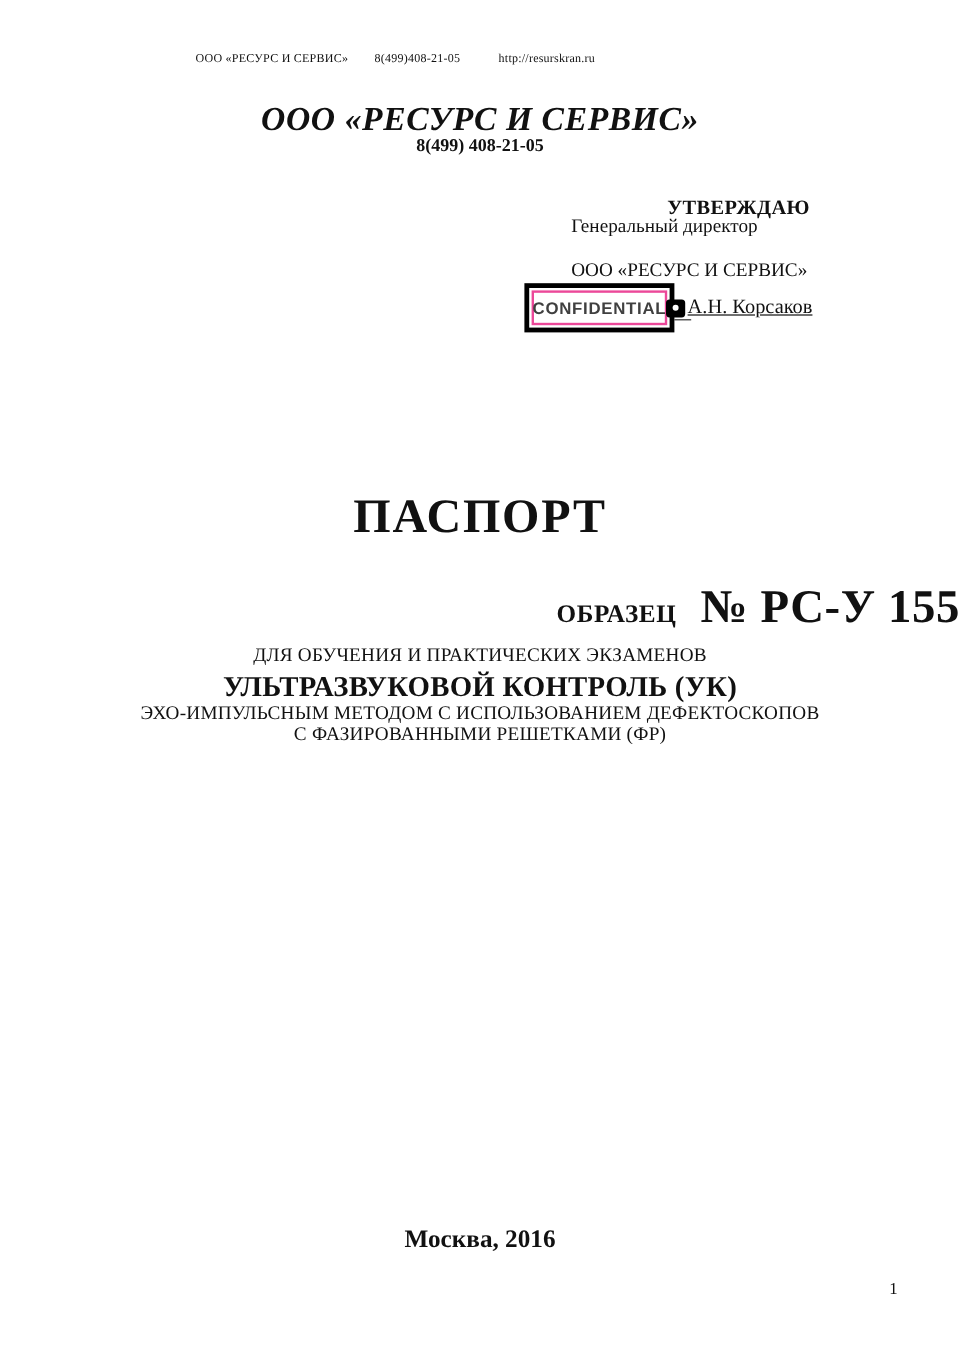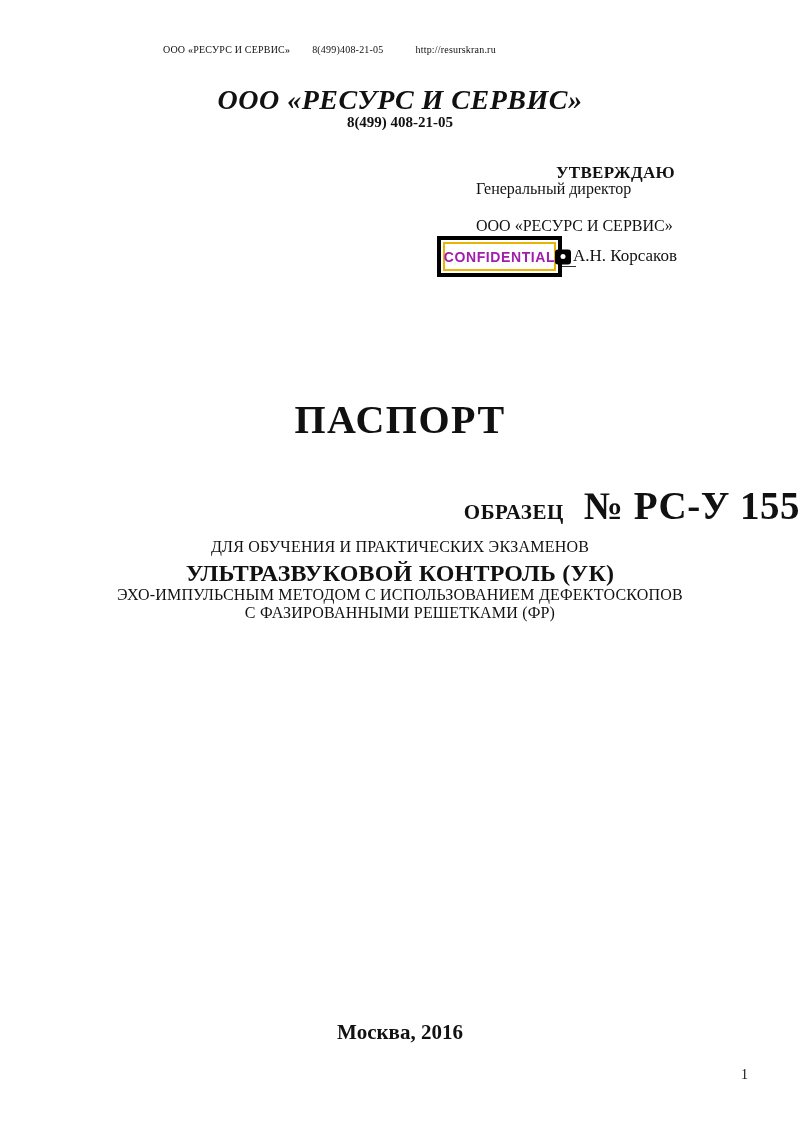--- a/index.html
+++ b/index.html
@@ -78,29 +78,29 @@
     width: 125px;
     height: 41px;
     box-sizing: border-box;
     border: 4px solid #000;
     background: #ffffff;
     z-index: 2;
   }
   .stamp-inner {
     position: absolute;
     left: 2px; top: 2px; right: 2px; bottom: 2px;
-    border: 2px solid #eab308;
+    border: 2px solid #ec4899;
     display: flex;
     align-items: center;
     justify-content: center;
     font-family: "Liberation Sans", "DejaVu Sans", sans-serif;
     font-weight: bold;
     font-size: 14px;
     letter-spacing: 0.6px;
-    color: #a21caf;
+    color: #404040;
     background: #fff;
   }
   .stamp-tab {
     position: absolute;
     right: -13px;
     top: 50%;
     transform: translateY(-50%);
     width: 16px;
     height: 15px;
     background: #000;
@@ -122,27 +122,28 @@
     height: 0;
     border-bottom: 1.5px solid #333;
     z-index: 1;
   }
   .signatory {
     position: absolute;
     left: 573px;
     top: 246px;
     font-size: 17px;
     white-space: nowrap;
+    text-decoration: underline;
   }
 
   
   .doc-title {
     position: absolute;
     left: 0; right: 0;
-    top: 396px;
+    top: 406px;
     text-align: center;
     font-size: 40px;
     font-weight: bold;
     letter-spacing: 1.5px;
   }
   .sample-line {
     position: absolute;
     left: 0; right: 0;
     top: 483px;
     display: flex;

